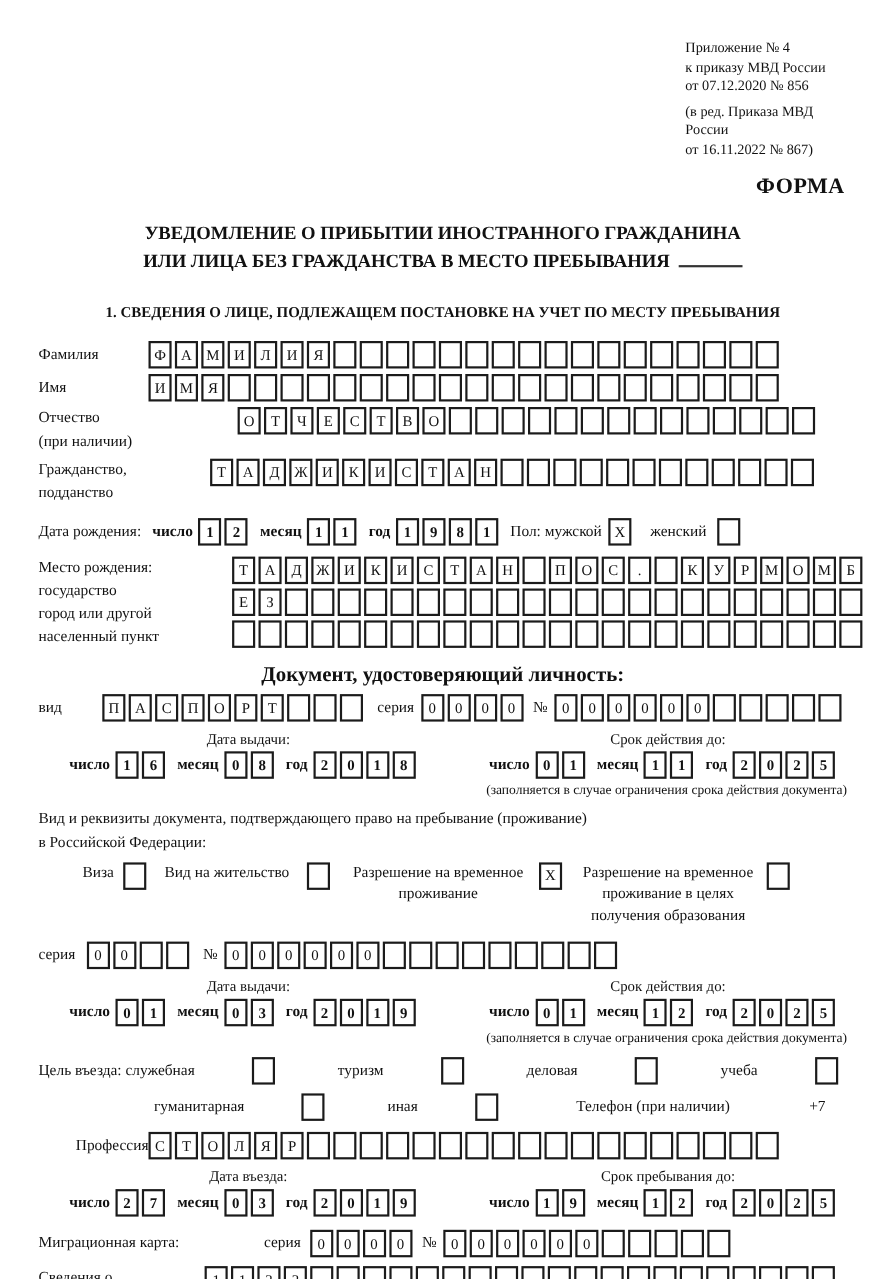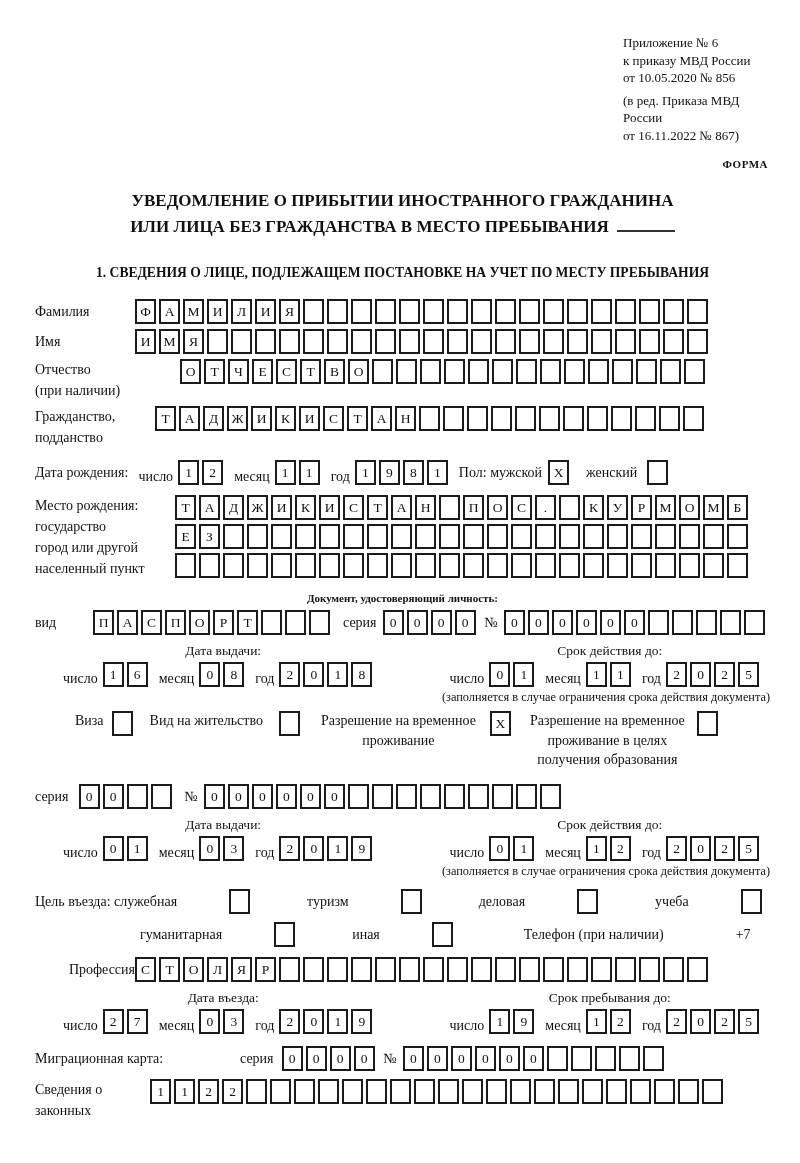--- a/index.html
+++ b/index.html
@@ -2,45 +2,45 @@
 <html><head>
 <meta charset="utf-8">
 <style>
   html,body{margin:0;padding:0;background:#fff;}
   body{width:800px;min-height:1163px;font-family:"Liberation Serif","DejaVu Serif",serif;color:#111;}
   .page{width:800px;min-height:1163px;box-sizing:border-box;padding:34px 30px 20px 35px;overflow:hidden;}
 
   
   .hdr{margin-left:588px;font-size:13px;line-height:1.35;}
   .hdr .grp2{margin-top:5px;}
-  .forma{font-weight:bold;text-align:right;margin-right:2px;margin-top:14px;font-size:11px;letter-spacing:.5px;}
+  .forma{font-weight:bold;text-align:right;margin-right:2px;margin-top:14px;font-size:20px;letter-spacing:.5px;}
 
   
   .title{font-weight:bold;text-align:center;font-size:17px;line-height:1.5;margin-top:18px;}
   .blank-line{display:inline-block;width:58px;border-bottom:2px solid #333;height:13px;margin-left:8px;}
   .sec-head{font-weight:bold;text-align:center;font-size:13.6px;margin-top:26px;margin-bottom:18px;}
 
   
   .row{display:flex;align-items:center;margin-bottom:5px;}
-  .row.top{align-items:flex-start;}
+  .row.top{align-items:flex-start;gap:36px;}
   .lbl{font-size:14px;flex:none;}
   .lines{line-height:21px;}
   .cells{display:flex;flex:none;}
   .cell{box-sizing:border-box;width:21px;height:25px;border:2px solid #1b1b1b;margin-right:3px;flex:none;
         display:flex;align-items:center;justify-content:center;font-size:13.5px;}
   .w100{width:100px;} .w145{width:145px;} .w120{width:120px;} .w140{width:140px;} .w115{width:115px;}
 
   .gap6{margin-right:6px;} .gap10{margin-right:10px;} .gap14{margin-right:14px;}
-  .dg{display:flex;align-items:flex-end;}
+  .dg{display:flex;align-items:center;font-weight:bold;}
   .dg .lbl{margin-right:5px;}
   .dg .cells{margin-right:8px;}
 
   .multirows .cells{margin-bottom:4px;}
 
-  .center-bold{font-weight:bold;text-align:center;font-size:11px;margin:10px 0 6px 0;}
+  .center-bold{font-weight:bold;text-align:center;font-size:19px;margin:10px 0 6px 0;}
 
   .two-col{display:flex;justify-content:space-between;margin-top:8px;margin-left:28px;}
   .date-col{display:flex;flex-direction:column;}
   .date-col .hd{text-align:center;font-size:13.5px;margin-bottom:3px;}
   .validity-note{font-size:12.3px;text-align:right;margin-top:3px;}
 
   .plain{font-size:14px;line-height:1.55;}
   .cb-row{display:flex;align-items:flex-start;margin-top:6px;margin-left:40px;}
   .cb-lbl{font-size:14px;text-align:center;line-height:1.4;}
   .cb{margin-left:8px;margin-right:14px;margin-top:0;}
@@ -48,23 +48,23 @@
   .purpose-row .lbl{margin-right:6px;}
   .purpose-row .cb{margin-left:2px;margin-right:10px;}
   .indent105{margin-left:105px;}
 </style>
 </head>
 <body>
 
 <div class="page">
 
   <div class="hdr">
-    <div>Приложение № 6</div>
+    <div>Приложение № 4</div>
     <div>к приказу МВД России</div>
-    <div>от 10.05.2020 № 856</div>
+    <div>от 07.12.2020 № 856</div>
     <div class="grp2">
       <div>(в ред. Приказа МВД России</div>
       <div>от 16.11.2022 № 867)</div>
     </div>
   </div>
   <div class="forma">ФОРМА</div>
 
   <div class="title">
     <div>УВЕДОМЛЕНИЕ О ПРИБЫТИИ ИНОСТРАННОГО ГРАЖДАНИНА</div>
     <div><span>ИЛИ ЛИЦА БЕЗ ГРАЖДАНСТВА В МЕСТО ПРЕБЫВАНИЯ</span><span class="blank-line"></span></div>
@@ -394,20 +394,24 @@
             <div class="cell">2</div>
             <div class="cell">0</div>
             <div class="cell">2</div>
             <div class="cell">5</div>
           </div>
       </div>
     </div>
   </div>
   <div class="validity-note">(заполняется в случае ограничения срока действия документа)</div>
 
+  <div class="plain" style="margin-top:8px;">
+    <div>Вид и реквизиты документа, подтверждающего право на пребывание (проживание)</div>
+    <div>в Российской Федерации:</div>
+  </div>
 
   <div class="cb-row">
     <div class="cb-lbl">Виза</div>
     <div class="cells cb">
         <div class="cell"></div>
       </div>
     <div class="cb-lbl">Вид на жительство</div>
     <div class="cells cb" style="margin-left:16px;margin-right:18px;">
         <div class="cell"></div>
       </div>

